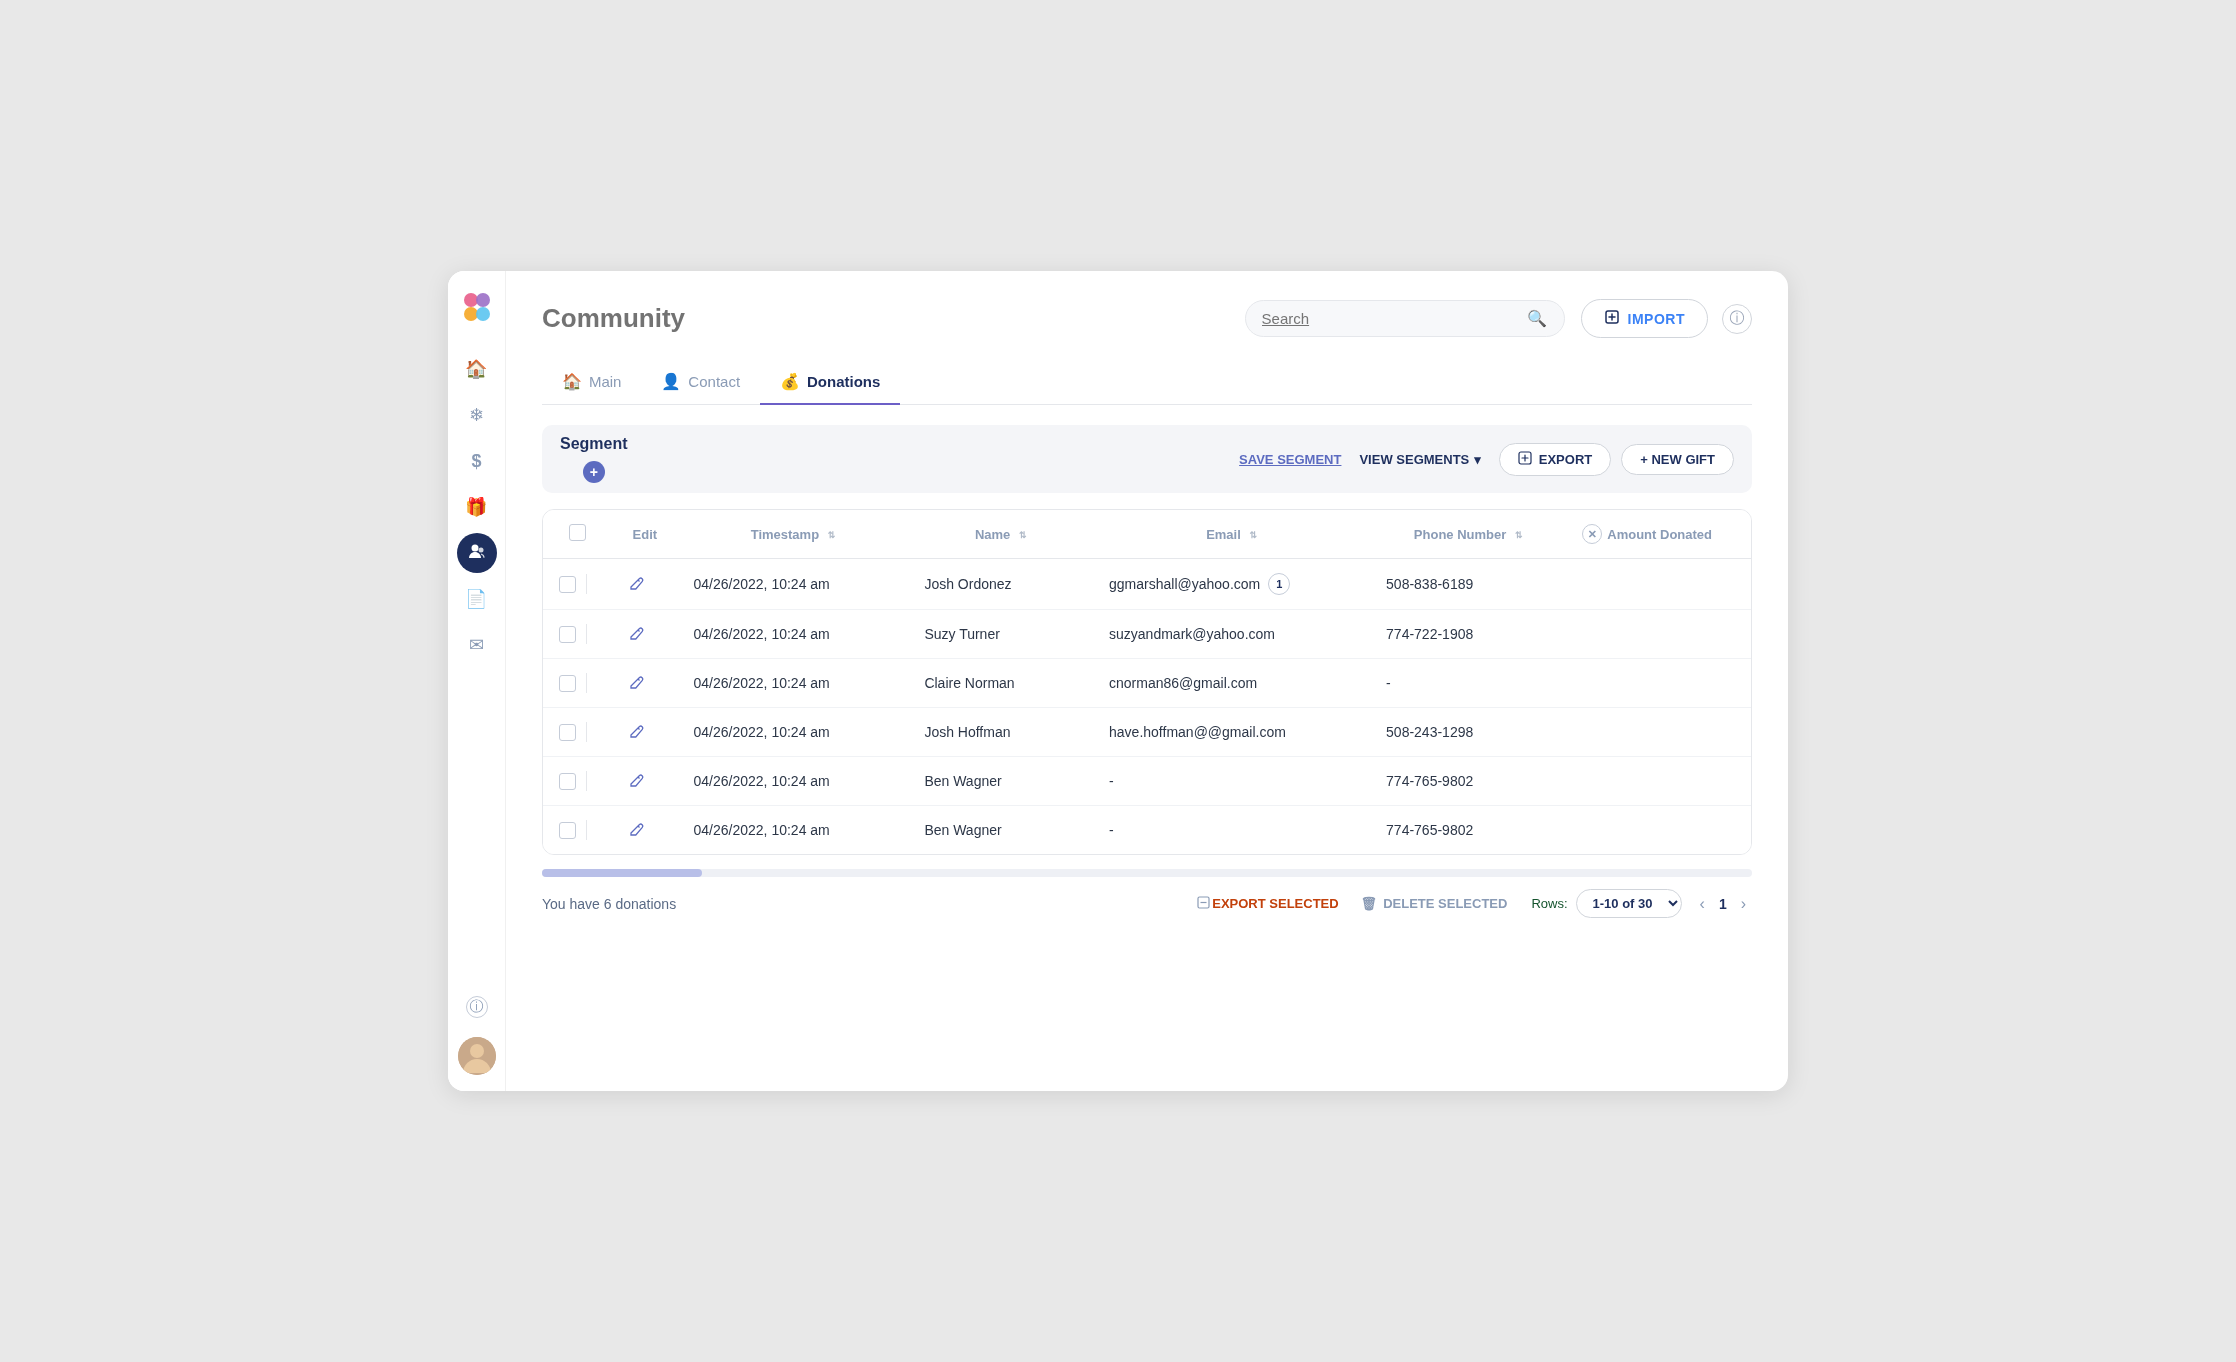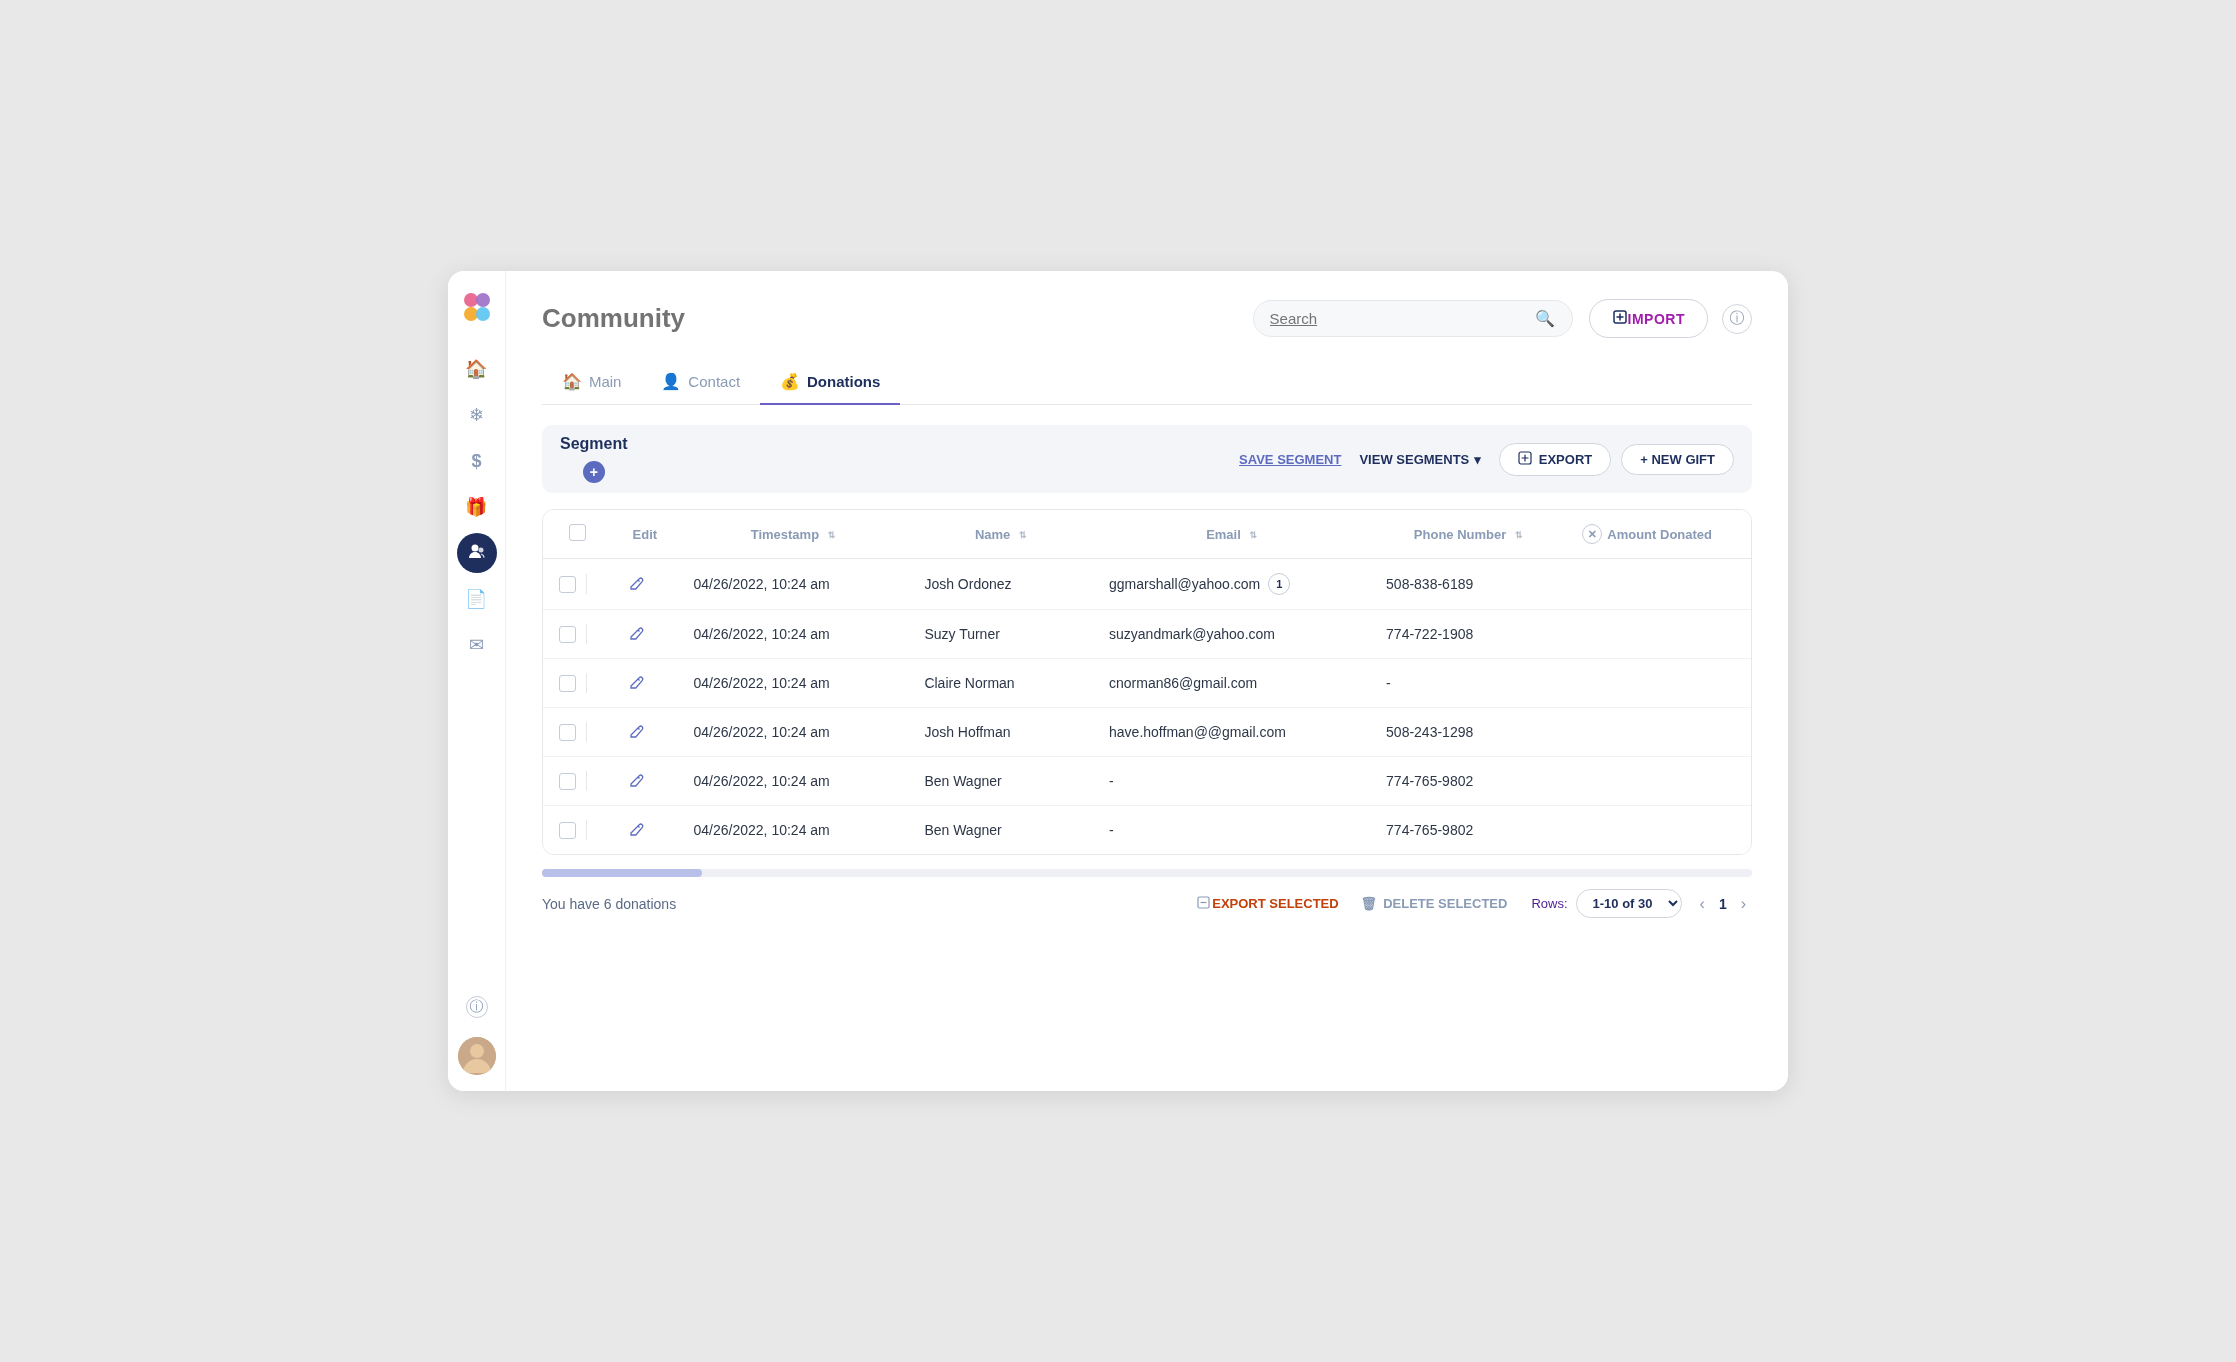--- a/index.html
+++ b/index.html
@@ -112,27 +112,27 @@
       text-decoration: underline;
     }
     .search-icon {
       color: #9aa5b8;
       font-size: 16px;
       margin-left: 8px;
     }
     .import-btn {
       display: flex;
       align-items: center;
-      gap: 0;
+      gap: 8px;
       border: 1.5px solid #d1d5db;
       border-radius: 24px;
       padding: 9px 22px;
       font-size: 14px;
       font-weight: 700;
-      color: #a21caf;
+      color: #3b82f6;
       cursor: pointer;
       background: #fff;
       margin-right: 14px;
       letter-spacing: 0.5px;
     }
     .info-btn {
       width: 30px;
       height: 30px;
       border-radius: 50%;
       border: 1.5px solid #d1d5db;
@@ -396,21 +396,21 @@
       gap: 6px;
       font-size: 13px;
       color: #8a9bb5;
       cursor: pointer;
       border: none;
       background: none;
       font-weight: 600;
     }
     .rows-label {
       font-size: 13px;
-      color: #4c1d95;
+      color: #14532d;
       margin-left: 24px;
       margin-right: 8px;
     }
     .rows-select {
       border: 1.5px solid #d1d5db;
       border-radius: 20px;
       padding: 5px 12px;
       font-size: 13px;
       color: #1e2f5e;
       cursor: pointer;

